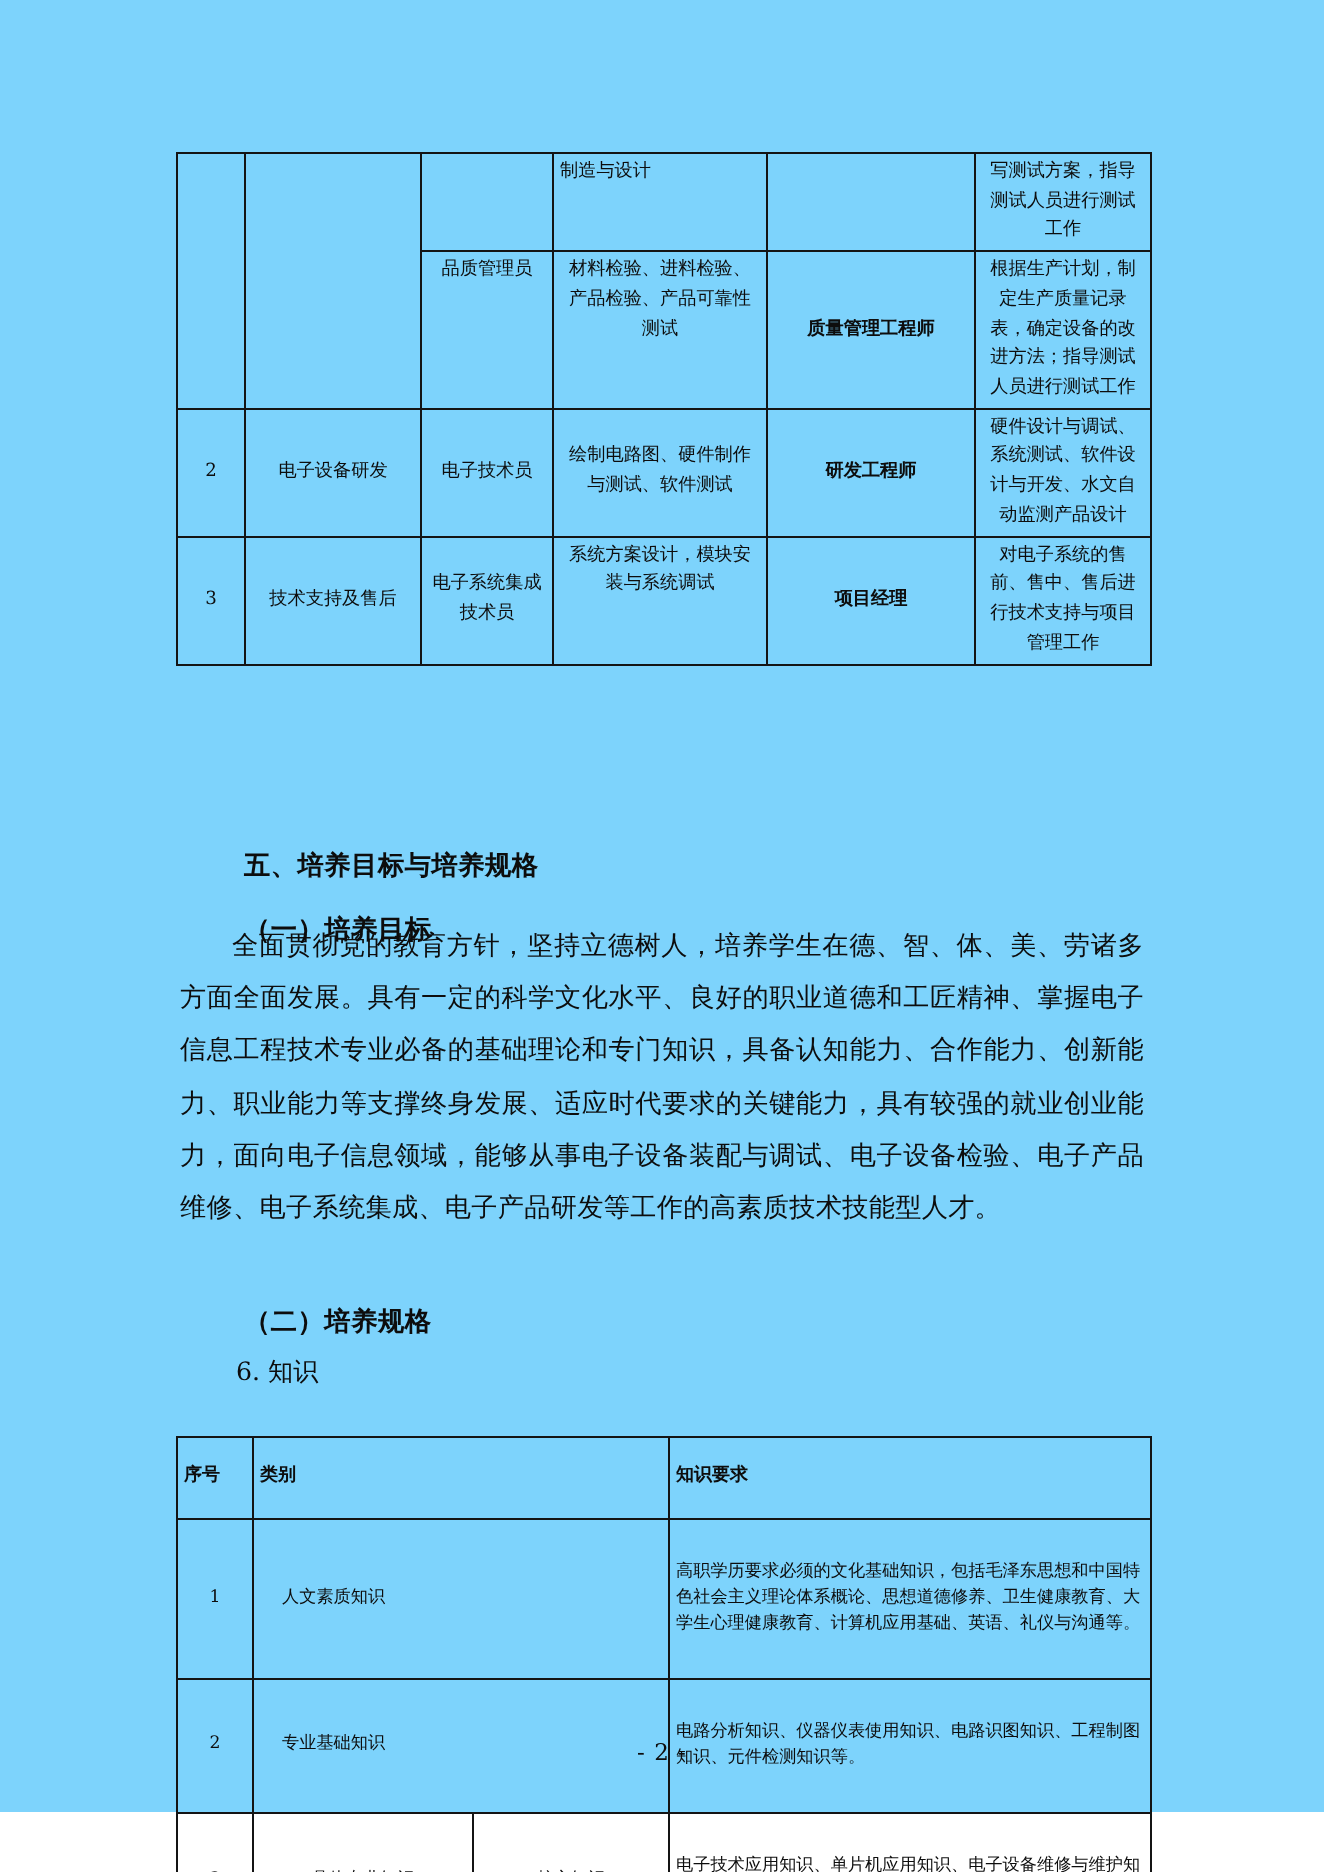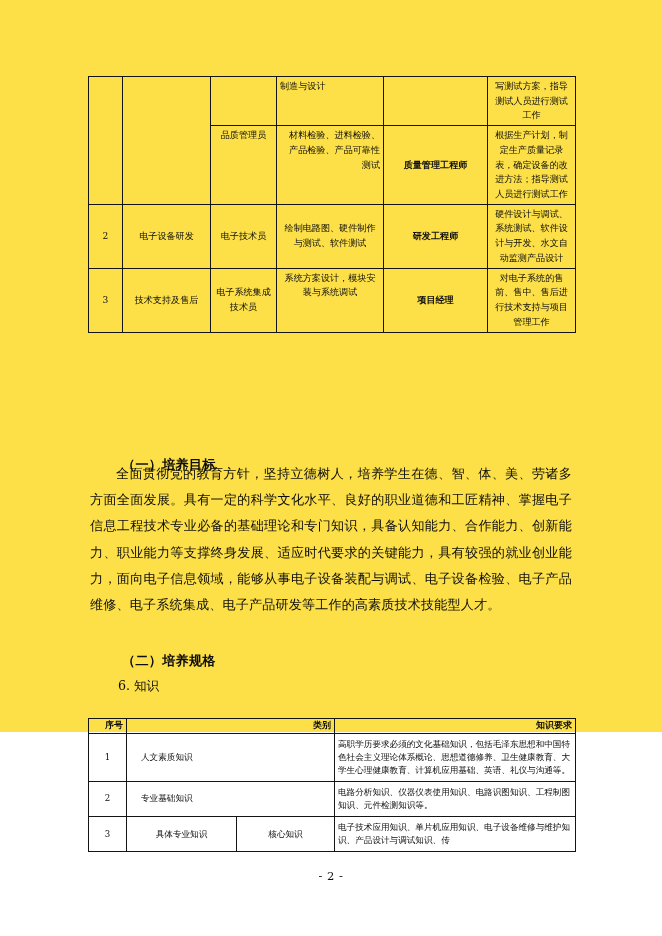--- a/index.html
+++ b/index.html
@@ -14,22 +14,22 @@
     position: relative;
     font-family: "DejaVu Serif", "Liberation Serif", serif;
     color: #0d0d0d;
     overflow: hidden;
   }
 
   .page {
     position: absolute;
     left: 0; top: 0;
     width: 662px;
-    height: 732px;
-    background: #fde047;
+    height: 906px;
+    background: #7dd3fc;
   }
 
   
   .tbl-top {
     position: absolute;
     left: 88px;
     top: 76px;
     width: 487px;
     border-collapse: collapse;
     table-layout: fixed;
@@ -100,29 +100,29 @@
     left: 88px;
     top: 718px;
     width: 487px;
     border-collapse: collapse;
     table-layout: fixed;
     font-size: 8.6px;
     line-height: 1.52;
   }
   .tbl-bot th, .tbl-bot td {
     border: 1px solid #141414;
-    padding: 4px 3px;
+    padding: 20px 3px;
     vertical-align: middle;
     word-break: break-all;
   }
   .tbl-bot th {
-    text-align: right;
+    text-align: left;
     font-weight: bold;
     font-size: 9px;
-    padding: 0 3px;
+    padding: 13px 3px;
   }
   .tbl-bot td.num { text-align: center; width: 38px; }
   .tbl-bot td.cat { text-align: center; }
   .tbl-bot td.req { text-align: left; }
   .b-c1 { width: 38px; }
   .b-c2 { width: 110px; }
   .b-c3 { width: 98px; }
   .b-c4 { width: 241px; }
 
   
@@ -160,21 +160,21 @@
       <tr>
         <td class="c1" rowspan="2"></td>
         <td class="c2" rowspan="2"></td>
         <td class="c3"></td>
         <td class="c4 jtop" style="text-align:left;">制造与设计</td>
         <td class="c5"></td>
         <td class="c6 jtop">写测试方案，指导测试人员进行测试工作</td>
       </tr>
       <tr>
         <td class="c3 jtop">品质管理员</td>
-        <td class="c4 jtop" style="text-align:right;margin-top:44px;">材料检验、进料检验、产品检验、产品可靠性测试</td>
+        <td class="c4 jtop" style="text-align:center;margin-top:44px;">材料检验、进料检验、产品检验、产品可靠性测试</td>
         <td class="c5">质量管理工程师</td>
         <td class="c6 jtop">根据生产计划，制定生产质量记录表，确定设备的改进方法；指导测试人员进行测试工作</td>
       </tr>
       <tr>
         <td class="c1">2</td>
         <td class="c2">电子设备研发</td>
         <td class="c3">电子技术员</td>
         <td class="c4">绘制电路图、硬件制作与测试、软件测试</td>
         <td class="c5">研发工程师</td>
         <td class="c6">硬件设计与调试、系统测试、软件设计与开发、水文自动监测产品设计</td>
@@ -183,20 +183,21 @@
         <td class="c1">3</td>
         <td class="c2">技术支持及售后</td>
         <td class="c3">电子系统集成技术员</td>
         <td class="c4 jtop">系统方案设计，模块安装与系统调试</td>
         <td class="c5">项目经理</td>
         <td class="c6">对电子系统的售前、售中、售后进行技术支持与项目管理工作</td>
       </tr>
     </tbody>
   </table>
 
+  <div class="h-sec h5">五、培养目标与培养规格</div>
 
   <div class="h-sec h-sub1">（一）培养目标</div>
 
   <div class="para">全面贯彻党的教育方针，坚持立德树人，培养学生在德、智、体、美、劳诸多方面全面发展。具有一定的科学文化水平、良好的职业道德和工匠精神、掌握电子信息工程技术专业必备的基础理论和专门知识，具备认知能力、合作能力、创新能力、职业能力等支撑终身发展、适应时代要求的关键能力，具有较强的就业创业能力，面向电子信息领域，能够从事电子设备装配与调试、电子设备检验、电子产品维修、电子系统集成、电子产品研发等工作的高素质技术技能型人才。</div>
 
   <div class="h-sec h-sub2">（二）培养规格</div>
 
   <div class="li-know">6. 知识</div>
 
 

